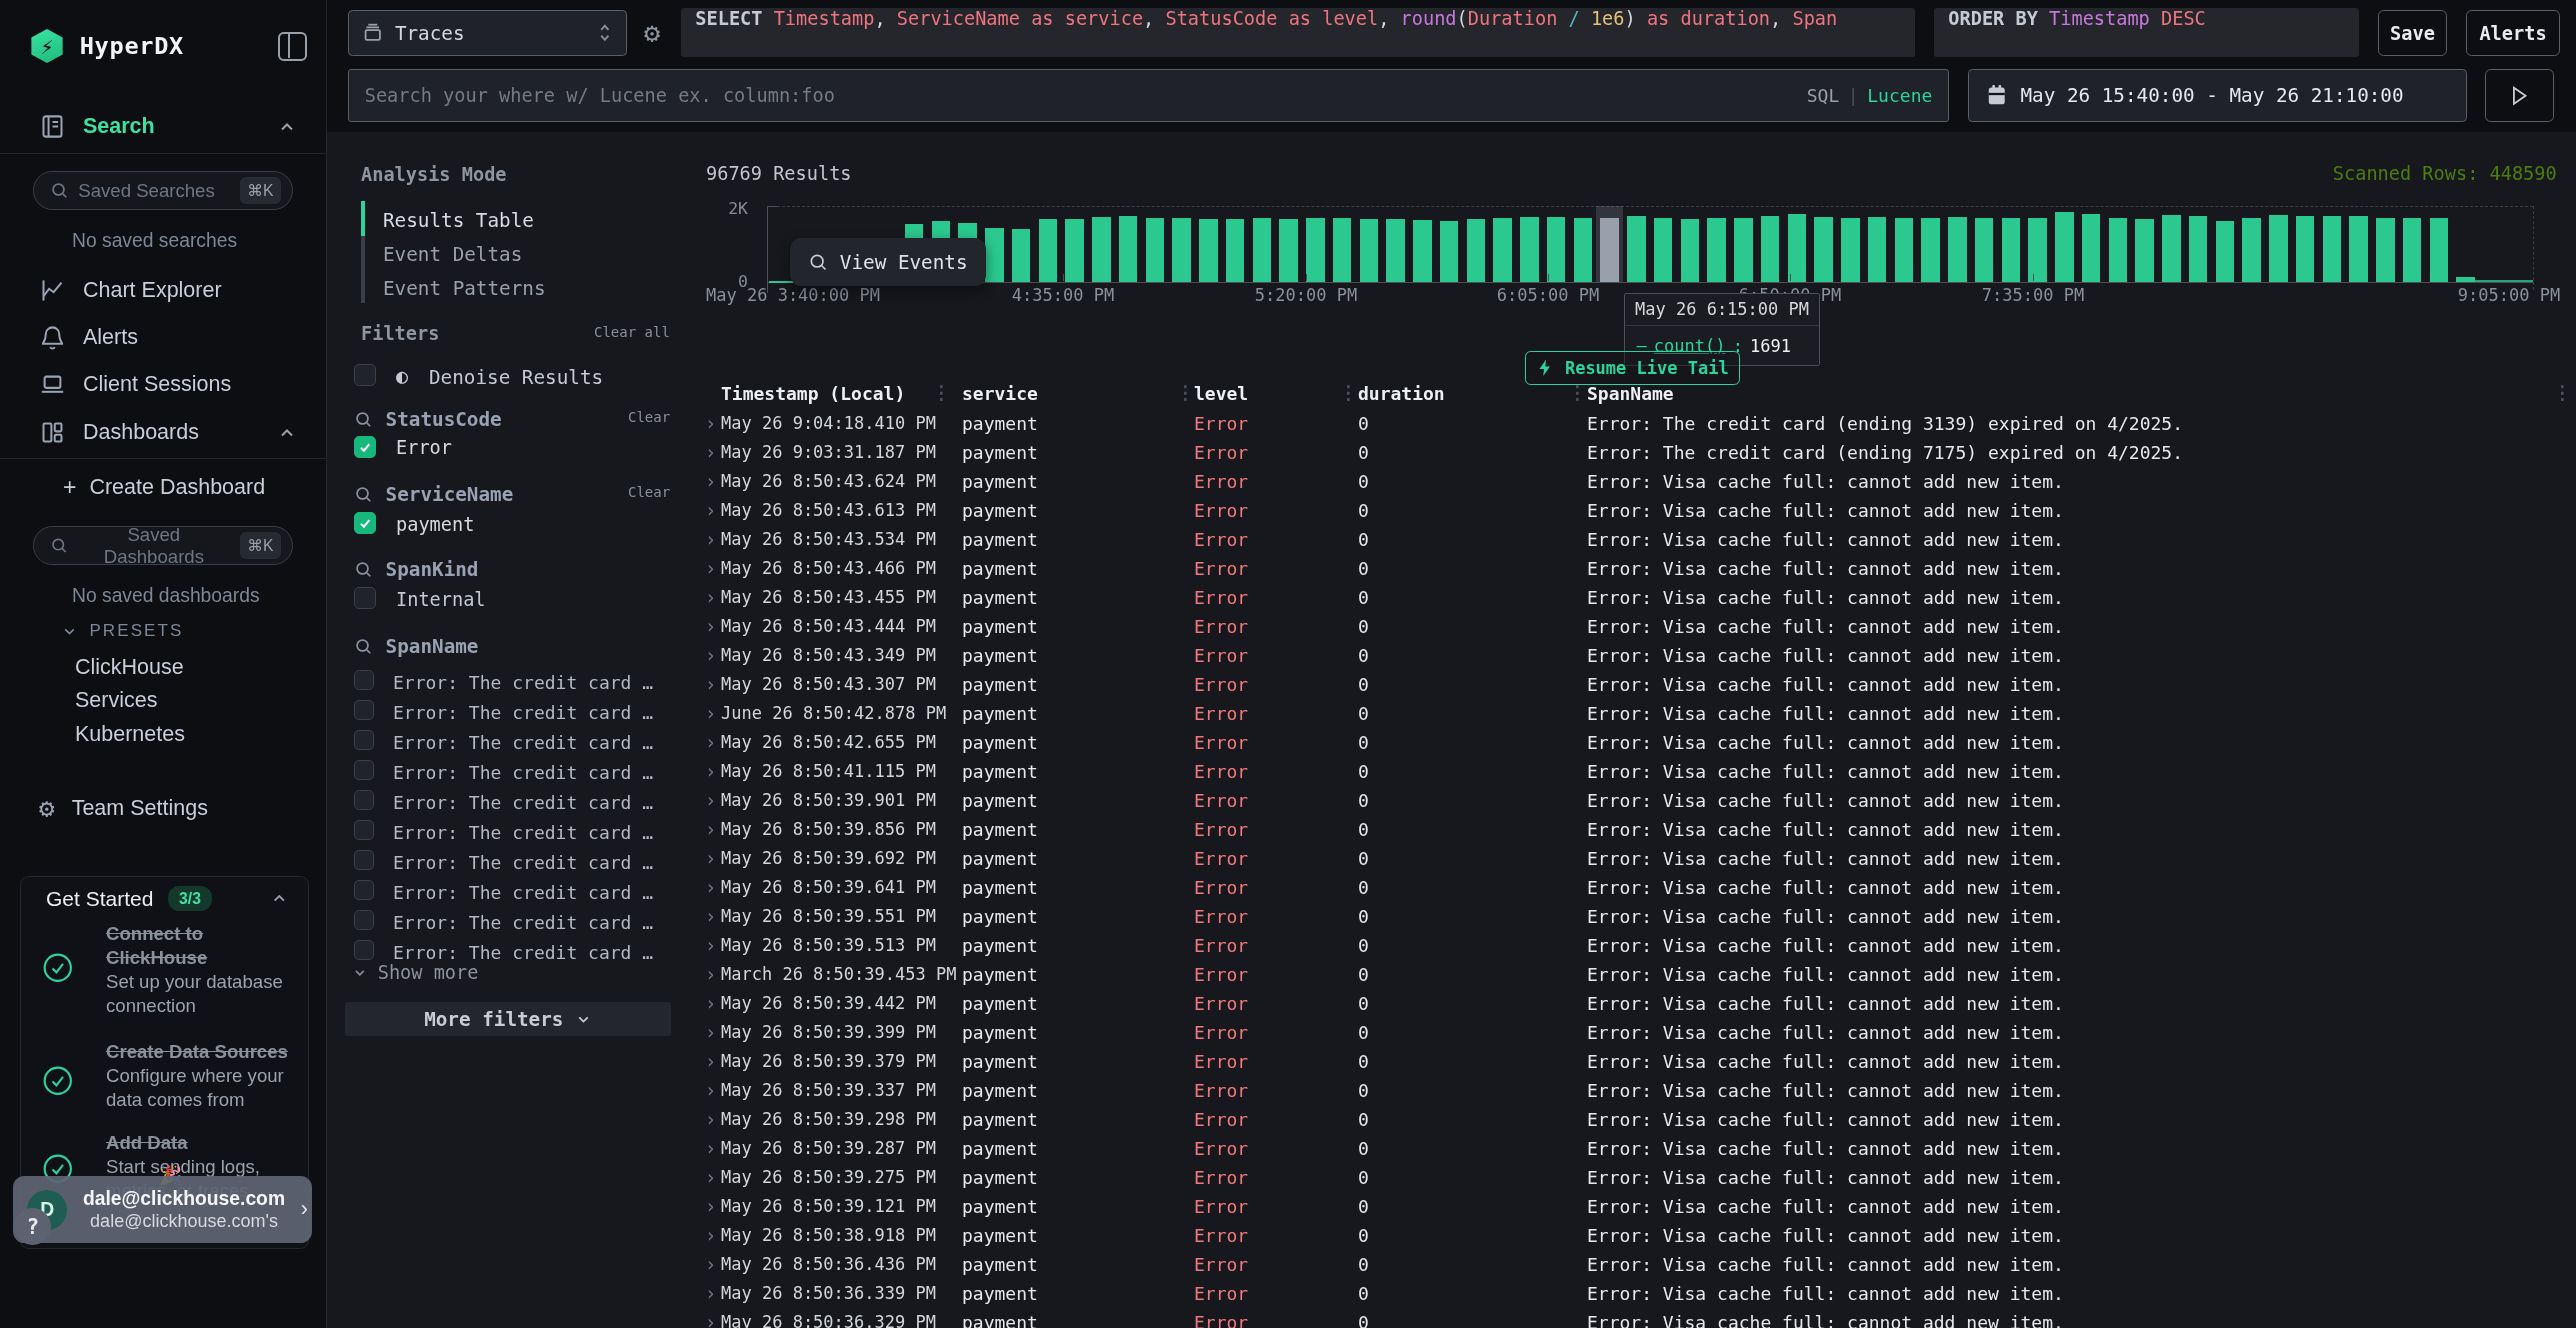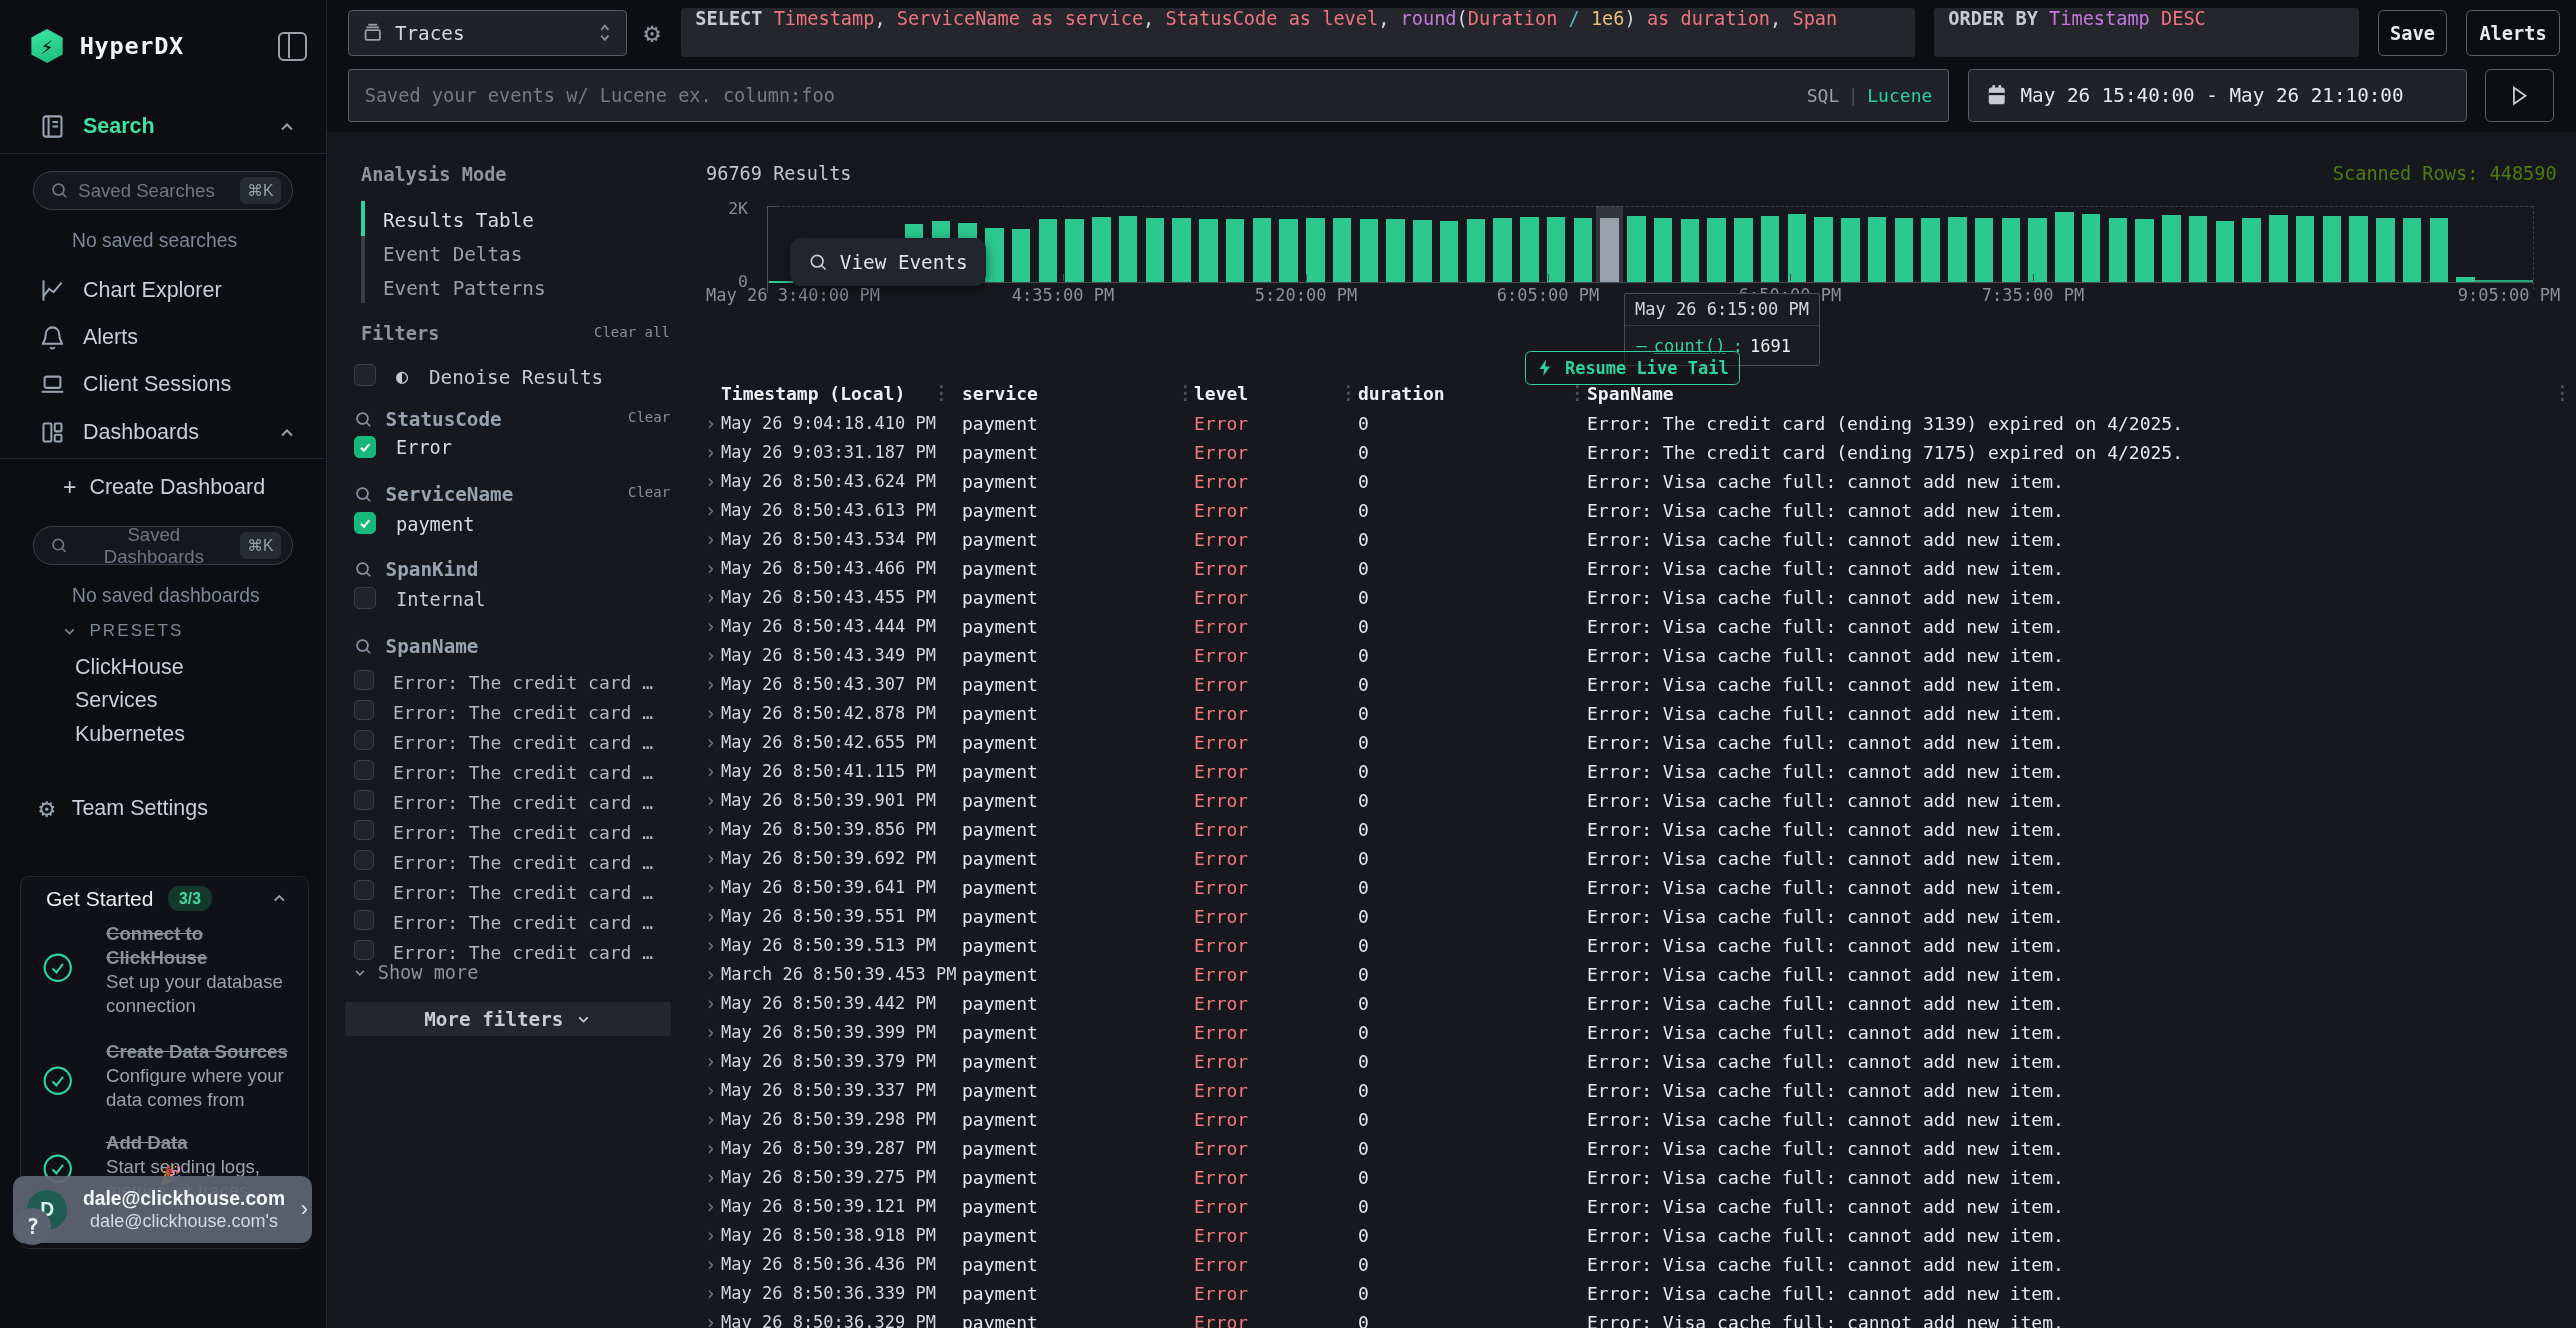--- a/index.html
+++ b/index.html
@@ -175,21 +175,21 @@
   </div>
   <div class="abs" id="gear-btn">⚙</div>
 
   <div class="abs" id="sql-editor"><span class="tok-kw">SELECT </span><span class="tok-field">Timestamp</span><span class="tok-plain">, </span><span class="tok-field">ServiceName</span><span class="tok-field"> as service</span><span class="tok-plain">, </span><span class="tok-field">StatusCode</span><span class="tok-field"> as level</span><span class="tok-plain">, </span><span class="tok-func">round</span><span class="tok-plain">(</span><span class="tok-field">Duration</span><span class="tok-op"> / </span><span class="tok-num">1e6</span><span class="tok-plain">)</span><span class="tok-field"> as duration</span><span class="tok-plain">, </span><span class="tok-field">Span</span></div>
   <div class="abs" id="orderby-editor"><span class="tok-kw">ORDER BY </span><span class="tok-func">Timestamp</span><span class="tok-field"> DESC</span></div>
 
   <div class="abs tb-btn" id="save-btn">Save</div>
   <div class="abs tb-btn" id="alerts-btn">Alerts</div>
 
   <div class="abs tb-box" id="search-input">
-    <span id="search-placeholder">Saved your events w/ Lucene ex. column:foo</span>
+    <span id="search-placeholder">Search your where w/ Lucene ex. column:foo</span>
     <span id="lang-toggle">
       <span id="lang-sql">SQL</span>
       <span id="lang-sep">|</span>
       <span id="lang-lucene">Lucene</span>
     </span>
   </div>
 
   <div class="abs tb-box" id="date-range">
     <svg width="21.5" height="23" viewBox="0 0 24 26">
       <rect x="3" y="4" width="18" height="19" rx="3" fill="#c6cbd3"></rect>
@@ -891,21 +891,21 @@
         <span class="tcell c-chev">›</span>
         <span class="tcell c-ts">May 26 8:50:43.307 PM</span>
         <span class="tcell c-service">payment</span>
         <span class="tcell c-level">Error</span>
         <span class="tcell c-duration">0</span>
         <span class="tcell c-span">Error: Visa cache full: cannot add new item.</span>
       </div>
 
       <div class="trow">
         <span class="tcell c-chev">›</span>
-        <span class="tcell c-ts">May 26 8:50:42.878 PM</span>
+        <span class="tcell c-ts">June 26 8:50:42.878 PM</span>
         <span class="tcell c-service">payment</span>
         <span class="tcell c-level">Error</span>
         <span class="tcell c-duration">0</span>
         <span class="tcell c-span">Error: Visa cache full: cannot add new item.</span>
       </div>
 
       <div class="trow">
         <span class="tcell c-chev">›</span>
         <span class="tcell c-ts">May 26 8:50:42.655 PM</span>
         <span class="tcell c-service">payment</span>

